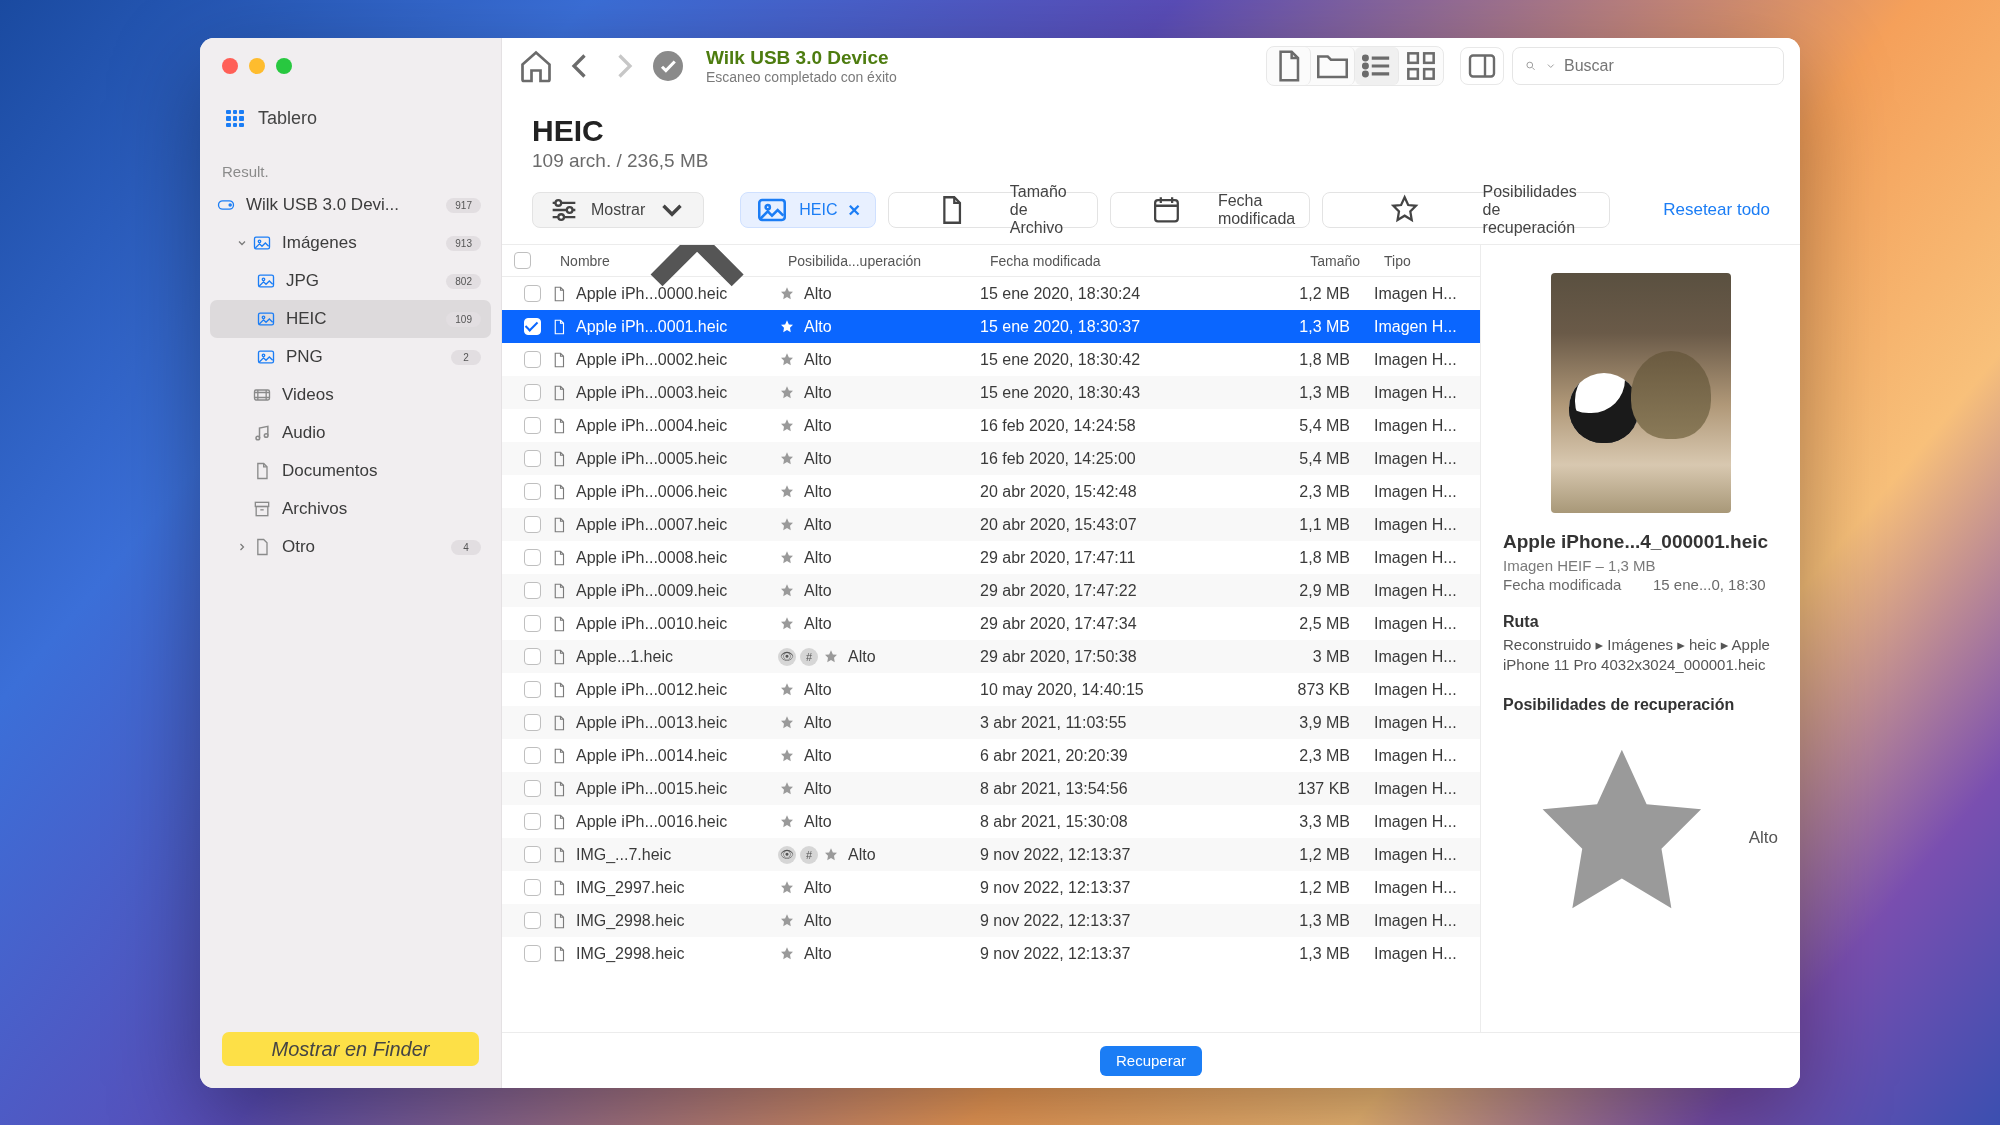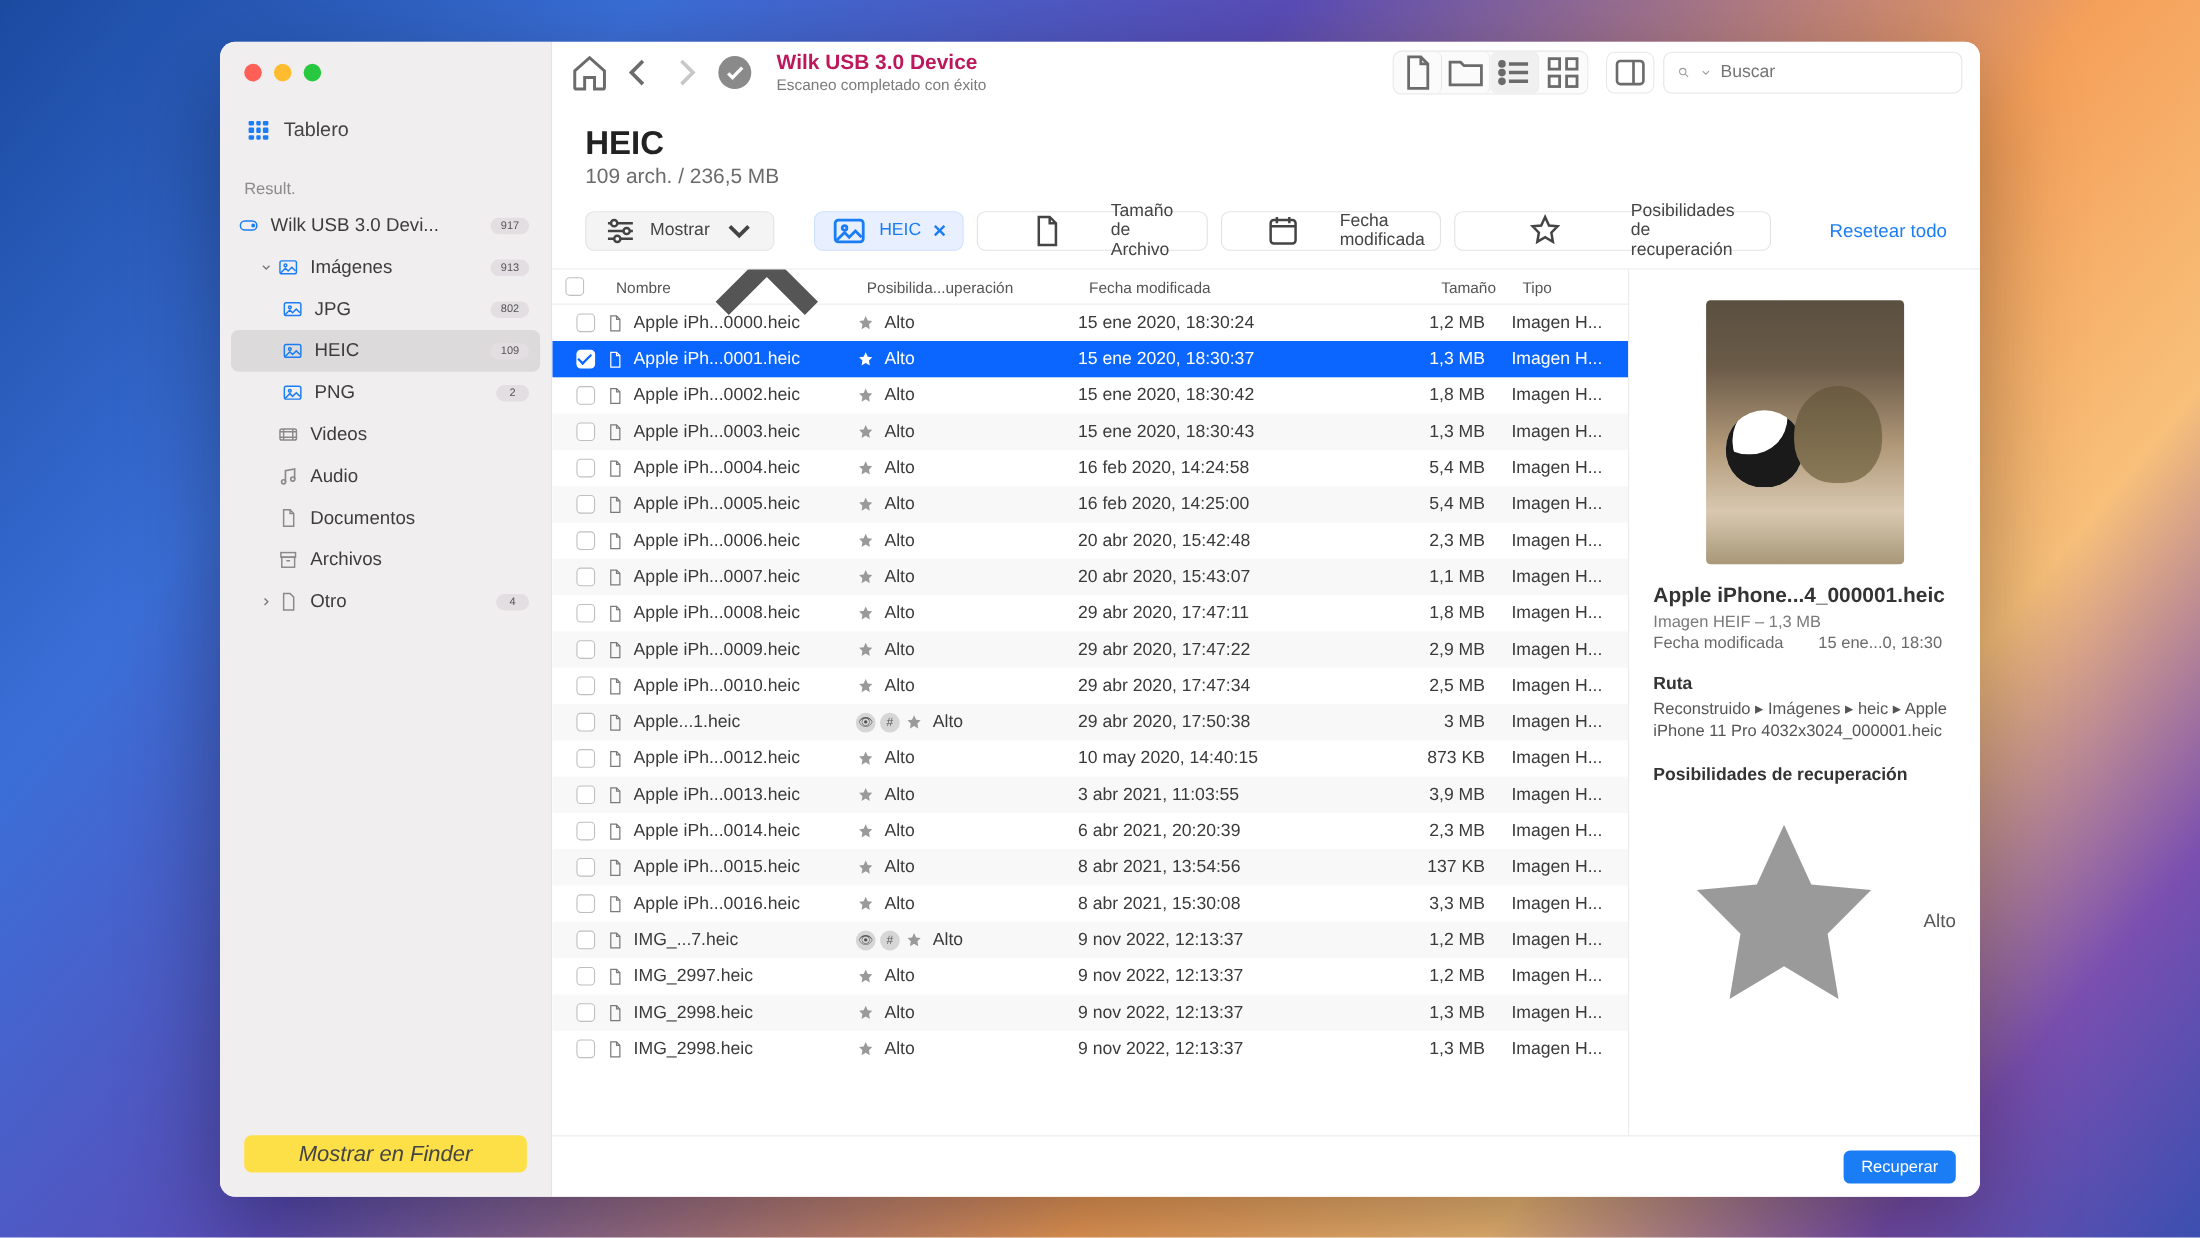--- a/index.html
+++ b/index.html
@@ -33,21 +33,21 @@
   .tree-icon.gray { color: #8a8a8a; }
   .tree-label { flex: 1; white-space: nowrap; overflow: hidden; text-overflow: ellipsis; }
   .badge { background: #e2dee1; color: #555; font-size: 10px; border-radius: 10px; padding: 2px 9px; font-weight: 500; min-width: 30px; text-align: center;}
   .finder-btn { margin: 10px 22px 22px; height: 34px; background: #fde047; border-radius: 7px; display: flex; align-items: center; justify-content: center; font-size: 20px; color: #444; font-style: italic; }
   
   .main { flex: 1; display: flex; flex-direction: column; background: #fff; }
   .toolbar { height: 56px; display: flex; align-items: center; padding: 0 16px; gap: 8px; }
   .tb-btn { width: 36px; height: 36px; display: inline-flex; align-items: center; justify-content: center; color: #6b6b6b; border-radius: 6px; }
   .tb-btn.disabled { color: #c7c7c7; }
   .tb-title-wrap { margin-left: 12px; }
-  .tb-title { font-size: 19px; font-weight: 600; color: #be185d; }
+  .tb-title { font-size: 19px; font-weight: 600; color: #4d7c0f; }
   .tb-sub { font-size: 14px; color: #7a7a7a; }
   .tb-spacer { flex: 1; }
   .view-group { display: flex; background: #fbfbfb; border: 1px solid #e8e8e8; border-radius: 8px; overflow: hidden; }
   .view-group .tb-btn { width: 44px; height: 38px; border-right: 1px solid #e8e8e8; }
   .view-group .tb-btn:last-child { border-right: none; }
   .view-group .tb-btn.active { background: #f0f0f0; }
   .search { height: 38px; border: 1px solid #e5e5e5; border-radius: 8px; display: flex; align-items: center; padding: 0 12px; width: 272px; color: #9a9a9a; gap: 8px; }
   .search input { border: none; outline: none; font-size: 16px; flex: 1; background: transparent; color: #444;}
   .heading { padding: 20px 30px 6px; }
   .heading h1 { font-size: 30px; font-weight: 700; color: #222; }
@@ -91,21 +91,21 @@
   .thumb::before { content:""; position:absolute; left:18px; top:100px; width:70px; height:70px; background:#fff; border-radius:50% 50% 48% 48%; box-shadow: inset -14px -30px 0 0 #1a1a1a, inset 6px -8px 0 0 #1a1a1a;}
   .thumb::after { content:""; position:absolute; right:20px; top:78px; width:80px; height:88px; background:linear-gradient(180deg,#6a5a40,#8a7a58); border-radius:50% 50% 44% 44%;}
   .d-title { font-size: 19px; font-weight: 700; margin-bottom: 4px; }
   .d-sub { font-size: 15px; color: #7a7a7a; margin-bottom: 2px; }
   .d-label-row{ display:flex; font-size:15px; color:#6a6a6a; margin-bottom:2px;}
   .d-label-row .k{ width:150px;}
   .d-section { font-size: 16px; font-weight: 700; margin-top: 20px; margin-bottom: 4px;}
   .d-text { font-size: 15px; color: #555; line-height: 1.35;}
   .d-poss { display:flex; align-items:center; gap:8px; font-size:17px; color:#555; margin-top:6px;}
   
-  .bottom { height: 56px; display: flex; align-items: center; justify-content: flex-end; padding: 0 22px; border-top: 1px solid #ececec; }
+  .bottom { height: 56px; display: flex; align-items: center; justify-content: center; padding: 0 22px; border-top: 1px solid #ececec; }
   .recover-btn { background: #1b7df5; color: #fff; height: 30px; padding: 0 16px; border-radius: 6px; font-size: 15px; display: inline-flex; align-items: center; }
   svg { width: 100%; height: 100%; }
 </style>
 </head>
 <body>
 
 <div class="window">
 
   <div class="sidebar">
     <div class="titlebar">

